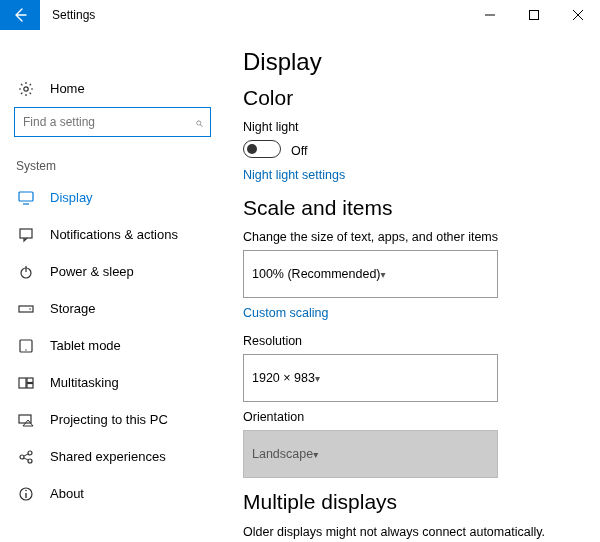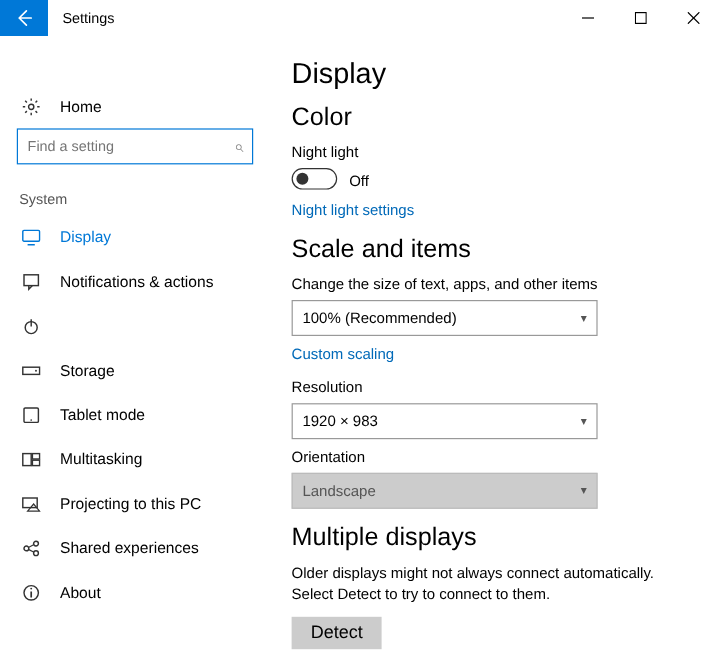--- a/index.html
+++ b/index.html
@@ -101,24 +101,24 @@
   .toggle-thumb {
     width: 10px; height: 10px;
     background: #333;
     border-radius: 50%;
     position: absolute;
     left: 3px; top: 3px;
   }
   .toggle-text { font-size: 12.5px; }
   .link { color: #0069b8; font-size: 12.5px; margin: 6px 0 14px 0; display: block; cursor: pointer; }
   .dropdown {
-    width: 255px; height: 30px;
+    width: 255px; height: 48px;
     border: 1px solid #999;
     background: #fff;
-    display: flex; align-items: center; justify-content: space-between;
+    display: flex; align-items: center; 
     padding: 0 8px;
     font-size: 12.5px;
     margin-bottom: 8px;
   }
   .dropdown.disabled { background: #ccc; border-color:#bbb; color: #555; }
   .chev { font-size: 10px; color: #555; }
   .para { font-size: 12.5px; margin-bottom: 10px; max-width: 330px; line-height: 1.35; }
   .button {
     display: inline-block;
     background: #ccc;
@@ -194,20 +194,21 @@
         </span>
       <span class="label">Notifications &amp; actions</span>
     </div>
     <div class="nav-item">
       <span class="icon">
           <svg width="16" height="16" viewBox="0 0 16 16">
             <circle cx="8" cy="9" r="5" fill="none" stroke="#333" stroke-width="1.2"></circle>
             <line x1="8" y1="2" x2="8" y2="8" stroke="#333" stroke-width="1.2"></line>
           </svg>
         </span>
+      <span class="label">Power &amp; sleep</span>
     </div>
     <div class="nav-item">
       <span class="icon">
           <svg width="16" height="16" viewBox="0 0 16 16">
             <rect x="1" y="5" width="14" height="6" fill="none" stroke="#333" stroke-width="1.2"></rect>
             <circle cx="12" cy="8" r="0.8" fill="#333"></circle>
           </svg>
         </span>
       <span class="label">Storage</span>
     </div>

